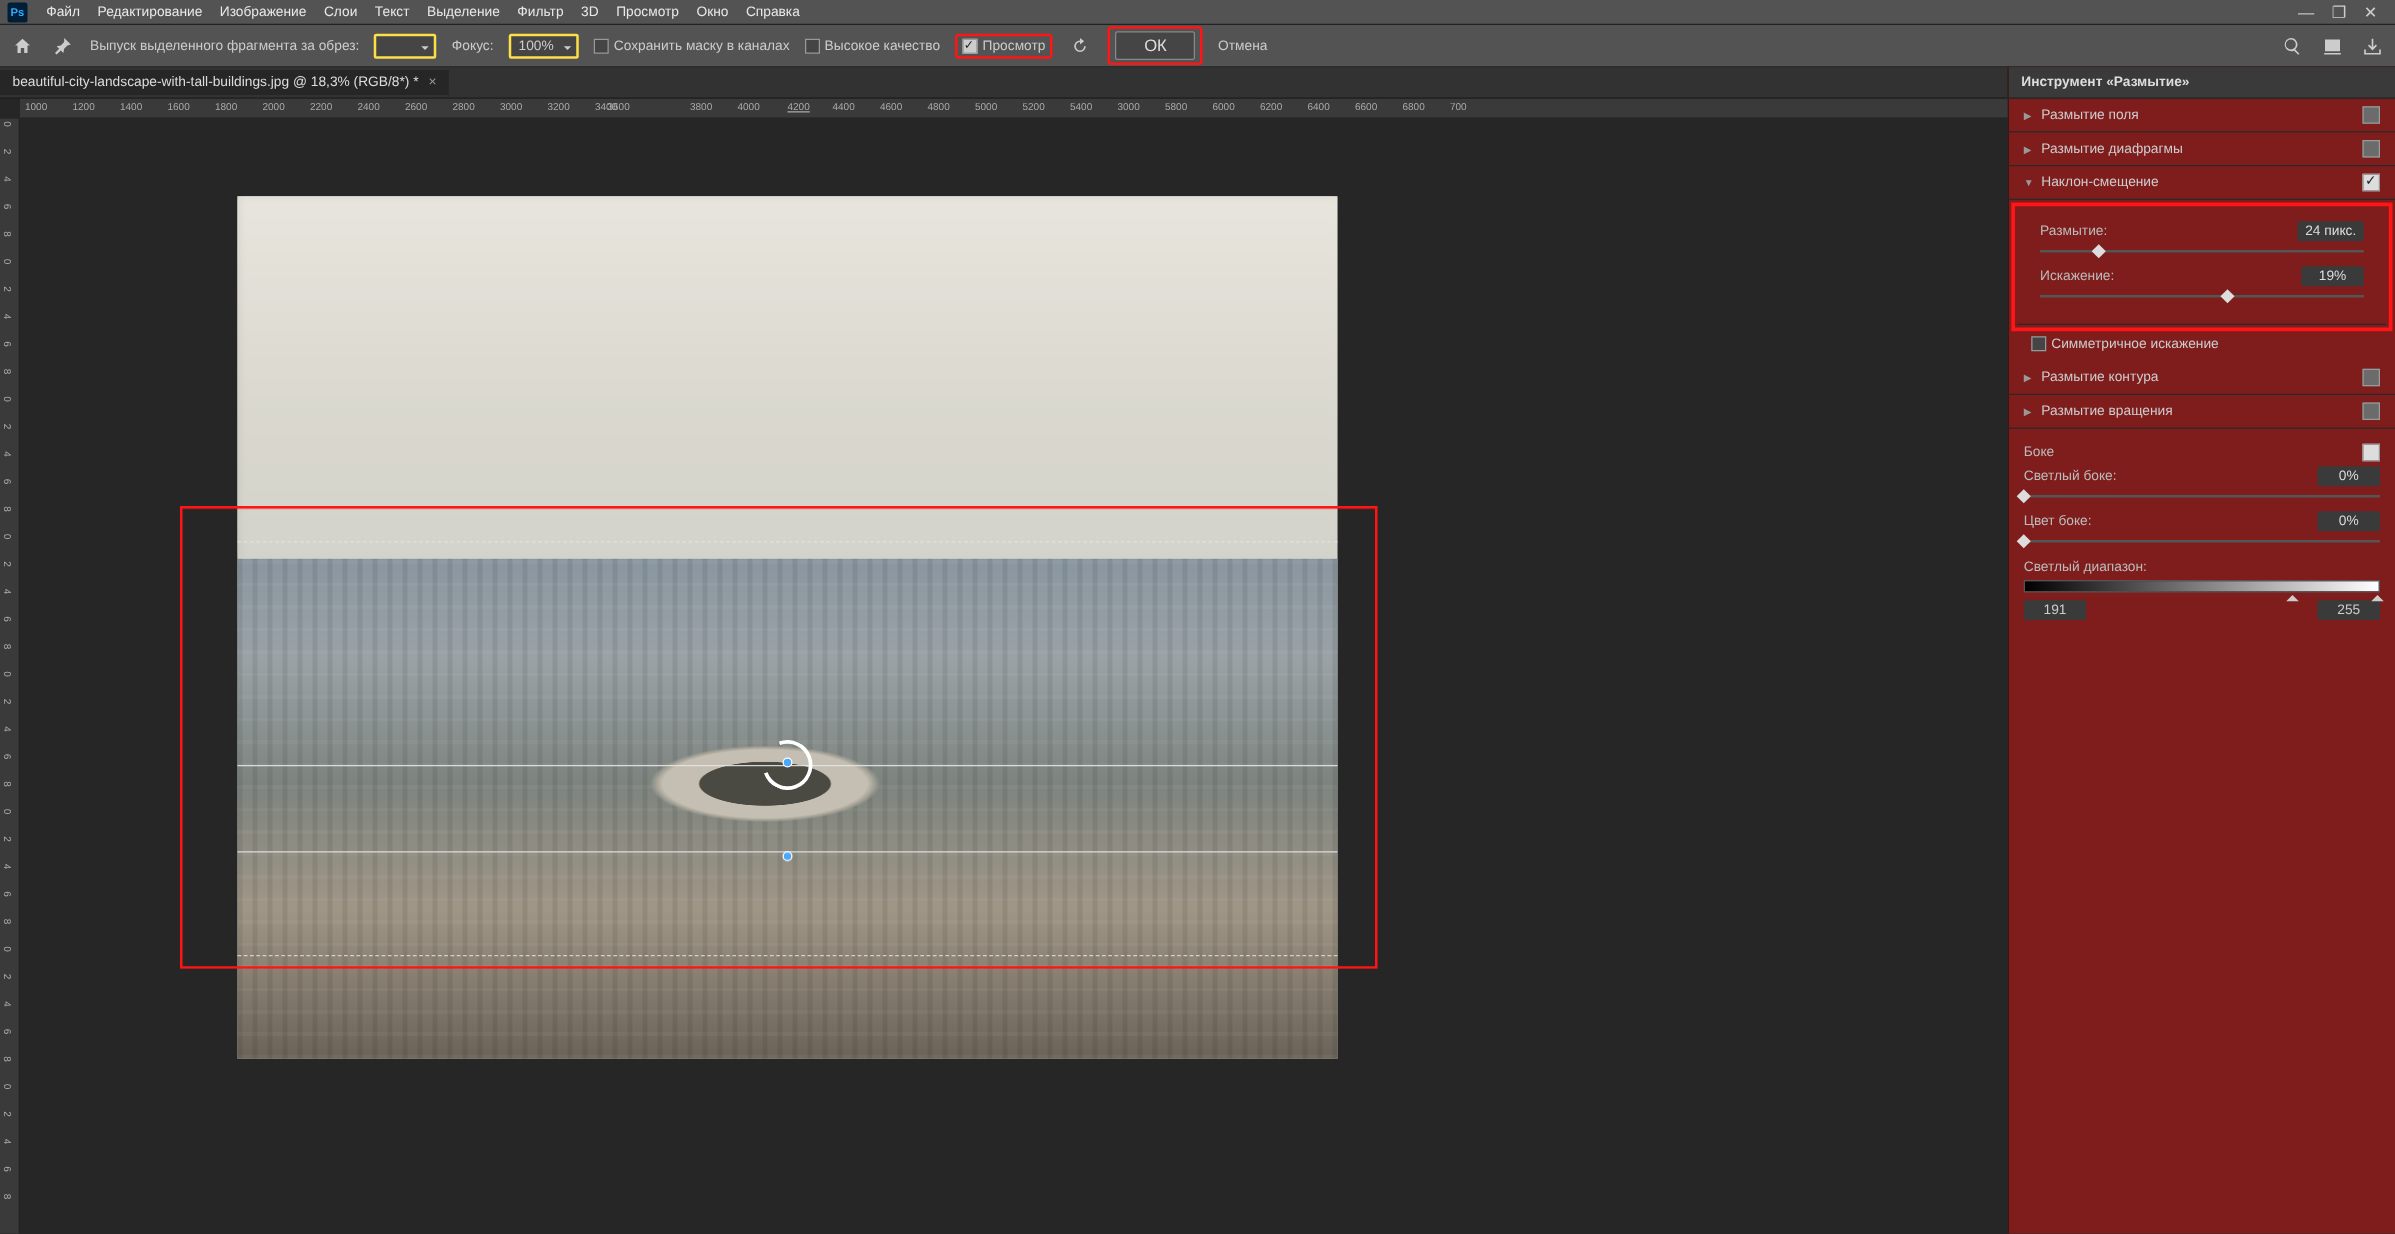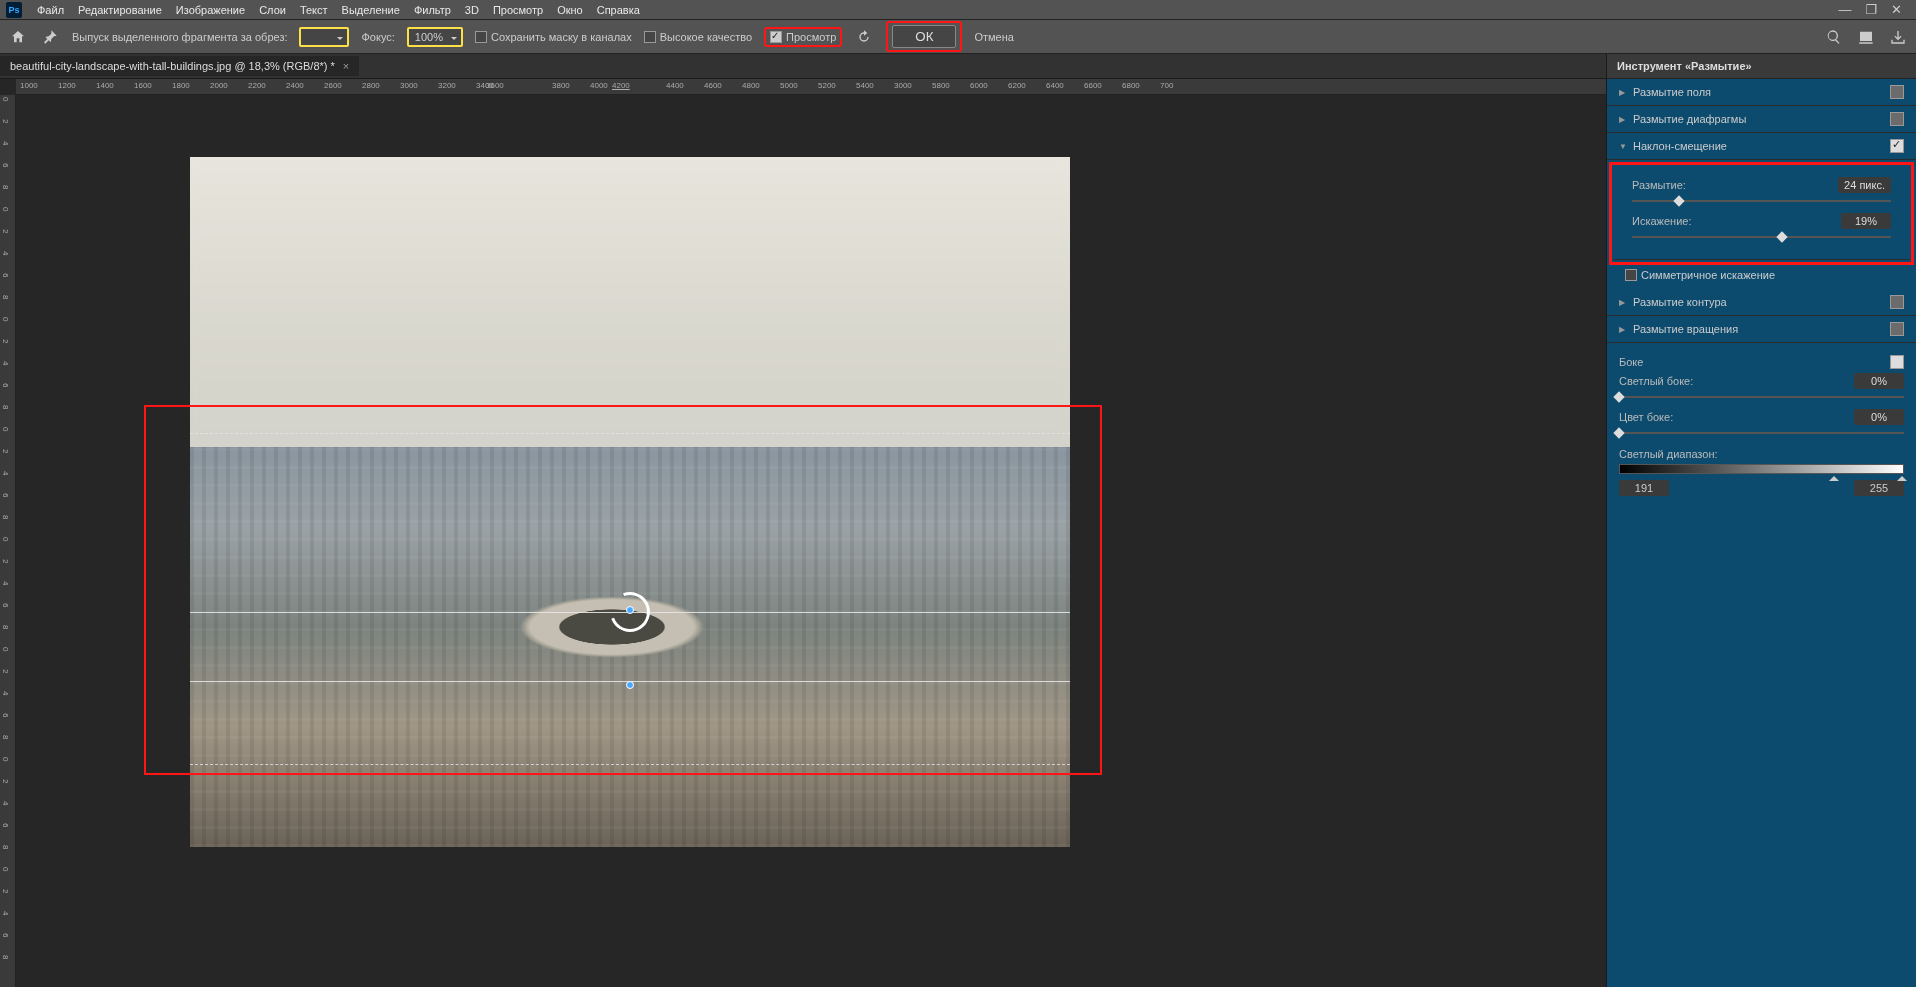--- a/index.html
+++ b/index.html
@@ -39,21 +39,21 @@
 .sky{position:absolute;inset:0;background:linear-gradient(#e8e5de,#d8d6cd 25%,#cfd0c8 45%,#b8c2bc 55%);}
 .city{position:absolute;left:0;right:0;top:42%;bottom:0;background:linear-gradient(#8a96a0,#9aa2a6 20%, #7d847f 45%,#a09686 70%,#6b6358 100%)}
 .city::before{content:'';position:absolute;inset:0;background:repeating-linear-gradient(90deg,rgba(0,0,0,.08) 0 4px,transparent 4px 12px),repeating-linear-gradient(0deg,rgba(255,255,255,.04) 0 3px,transparent 3px 18px)}
 .stadium{position:absolute;left:48%;top:63%;width:210px;height:70px;background:radial-gradient(ellipse at center,#4a4a42 35%,transparent 36%),radial-gradient(ellipse at center,#c4bfb2 55%,#aaa79a 58%,transparent 62%);border-radius:50%;transform:translateX(-50%)}
 .blur-top{position:absolute;left:0;right:0;top:0;height:42%;backdrop-filter:blur(3px);background:rgba(225,225,218,.15)}
 .ts-line{position:absolute;left:0;right:0;height:0;border-top:1px solid rgba(230,230,230,.9)}
 .ts-dashed{border-top:1px dashed rgba(230,230,230,.8)}
 .ts-handle{position:absolute;left:50%;top:66%;width:40px;height:40px;margin-left:-20px;margin-top:-20px;border:3px solid #fff;border-radius:50%;border-left-color:transparent;transform:rotate(25deg)}
 .ts-dot{position:absolute;left:50%;width:8px;height:8px;background:#4aa8ff;border:1px solid #fff;border-radius:50%;margin-left:-4px}
 .red-overlay{position:absolute;border:2px solid #ff1515}
-.right-panels{width:310px;background:#0c4a6e;display:flex;flex-direction:column;border-left:1px solid #1a1a1a}
+.right-panels{width:310px;background:#7f1d1d;display:flex;flex-direction:column;border-left:1px solid #1a1a1a}
 .panel-head{background:#3a3a3a;color:#ddd;padding:6px 10px;font-size:11px;border-bottom:1px solid #222;font-weight:bold}
 .acc{padding:6px 12px;border-bottom:1px solid #2a2a2a;display:flex;align-items:center;gap:6px;cursor:pointer}
 .acc .chev{font-size:8px;color:#999;width:8px}
 .acc .chk{margin-left:auto;width:14px;height:14px;border:1px solid #999;background:#6b6b6b;position:relative}
 .acc .chk.on{background:#ddd}
 .acc .chk.on::after{content:'✓';color:#222;font-size:11px;position:absolute;top:-2px;left:1px}
 .acc-body{padding:6px 18px 10px;border-bottom:1px solid #2a2a2a}
 .row{display:flex;align-items:center;margin:4px 0;gap:9px}
 .row .label{color:#bbb}
 .row .val{margin-left:auto;background:#3a3a3a;padding:2px 6px;min-width:50px;text-align:center;border-radius:2px;color:#ddd}
@@ -170,21 +170,21 @@
         <span class="tick" style="left: 232px;">2200</span>
         <span class="tick" style="left: 270px;">2400</span>
         <span class="tick" style="left: 308px;">2600</span>
         <span class="tick" style="left: 346px;">2800</span>
         <span class="tick" style="left: 384px;">3000</span>
         <span class="tick" style="left: 422px;">3200</span>
         <span class="tick" style="left: 460px;">3400</span>
         <span class="tick" style="left: 470px;">3600</span>
         <span class="tick" style="left: 536px;">3800</span>
         <span class="tick" style="left: 574px;">4000</span>
-        <span class="tick" style="left: 596px; text-decoration: underline;">4200</span>
+        <span class="tick" style="left: 614px; text-decoration: underline;">4200</span>
         <span class="tick" style="left: 650px;">4400</span>
         <span class="tick" style="left: 688px;">4600</span>
         <span class="tick" style="left: 726px;">4800</span>
         <span class="tick" style="left: 764px;">5000</span>
         <span class="tick" style="left: 802px;">5200</span>
         <span class="tick" style="left: 840px;">5400</span>
         <span class="tick" style="left: 878px;">3000</span>
         <span class="tick" style="left: 916px;">5800</span>
         <span class="tick" style="left: 954px;">6000</span>
         <span class="tick" style="left: 992px;">6200</span>

